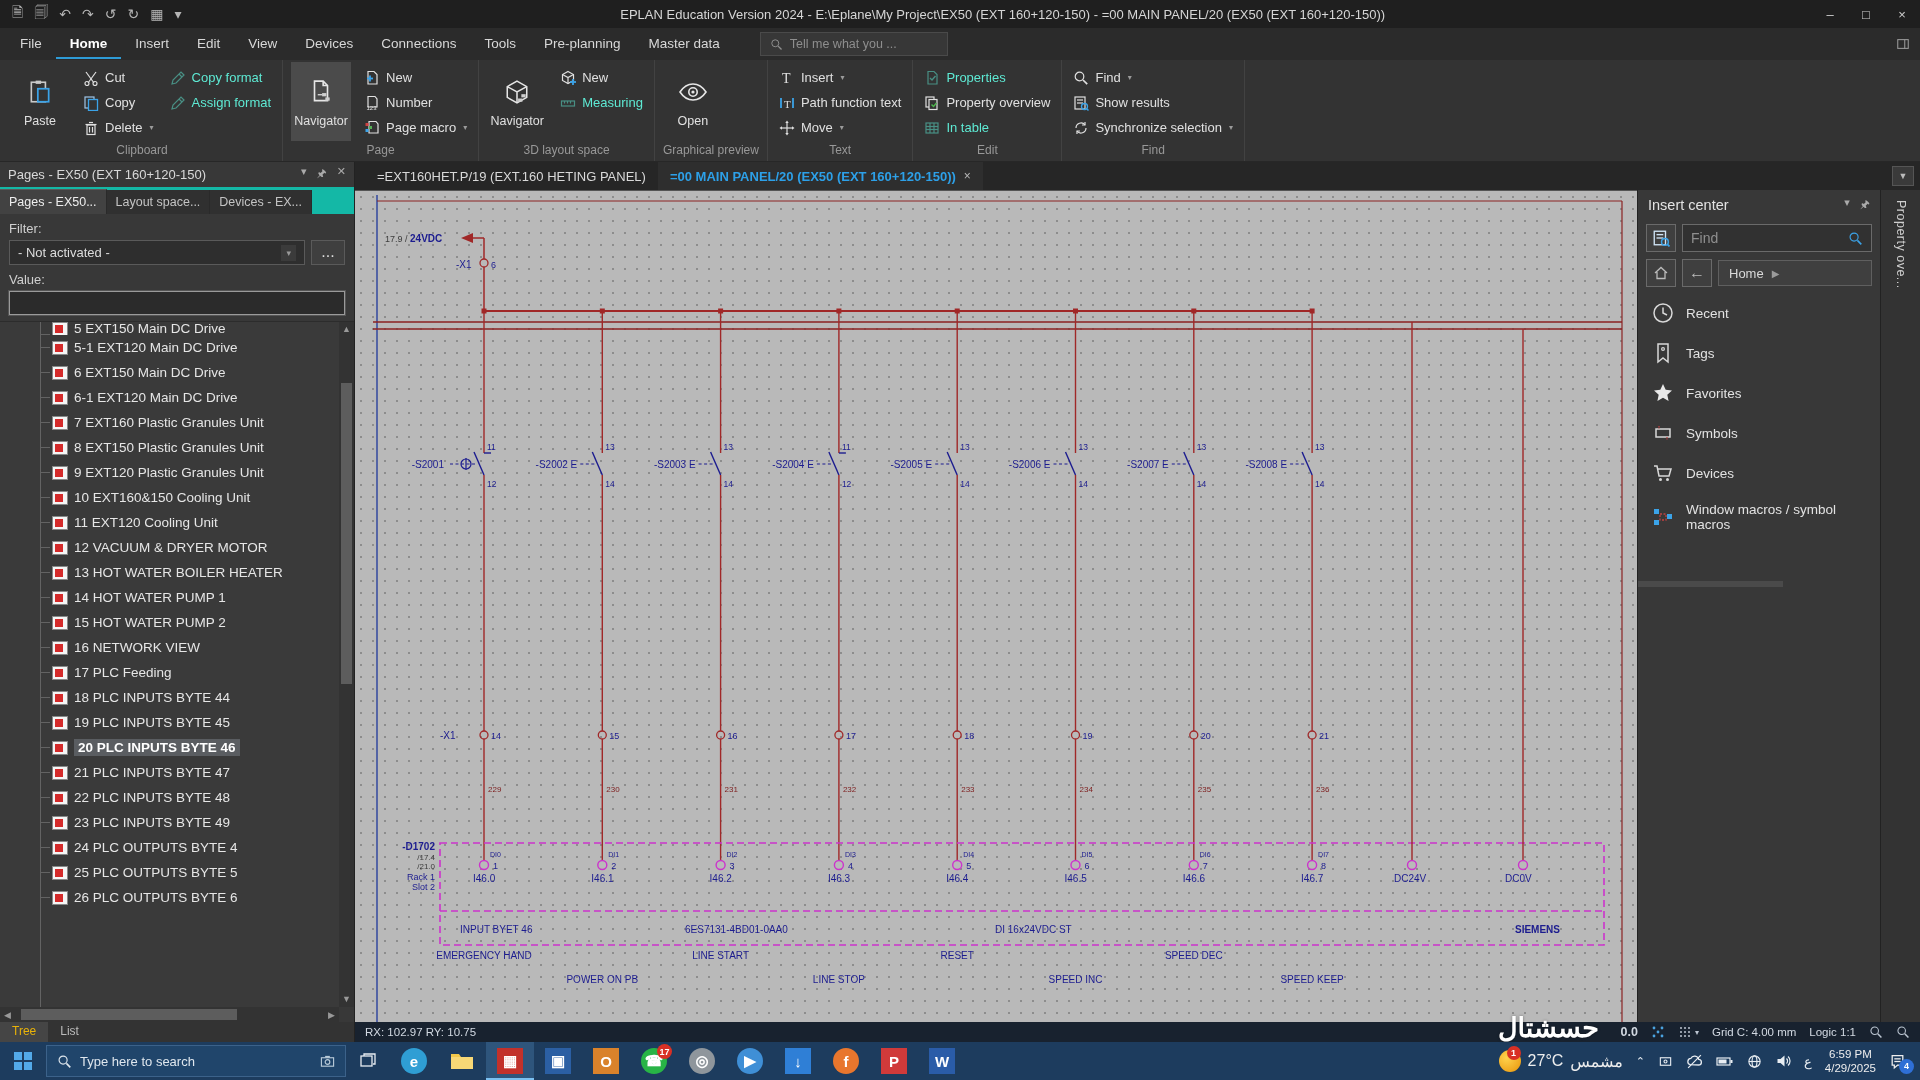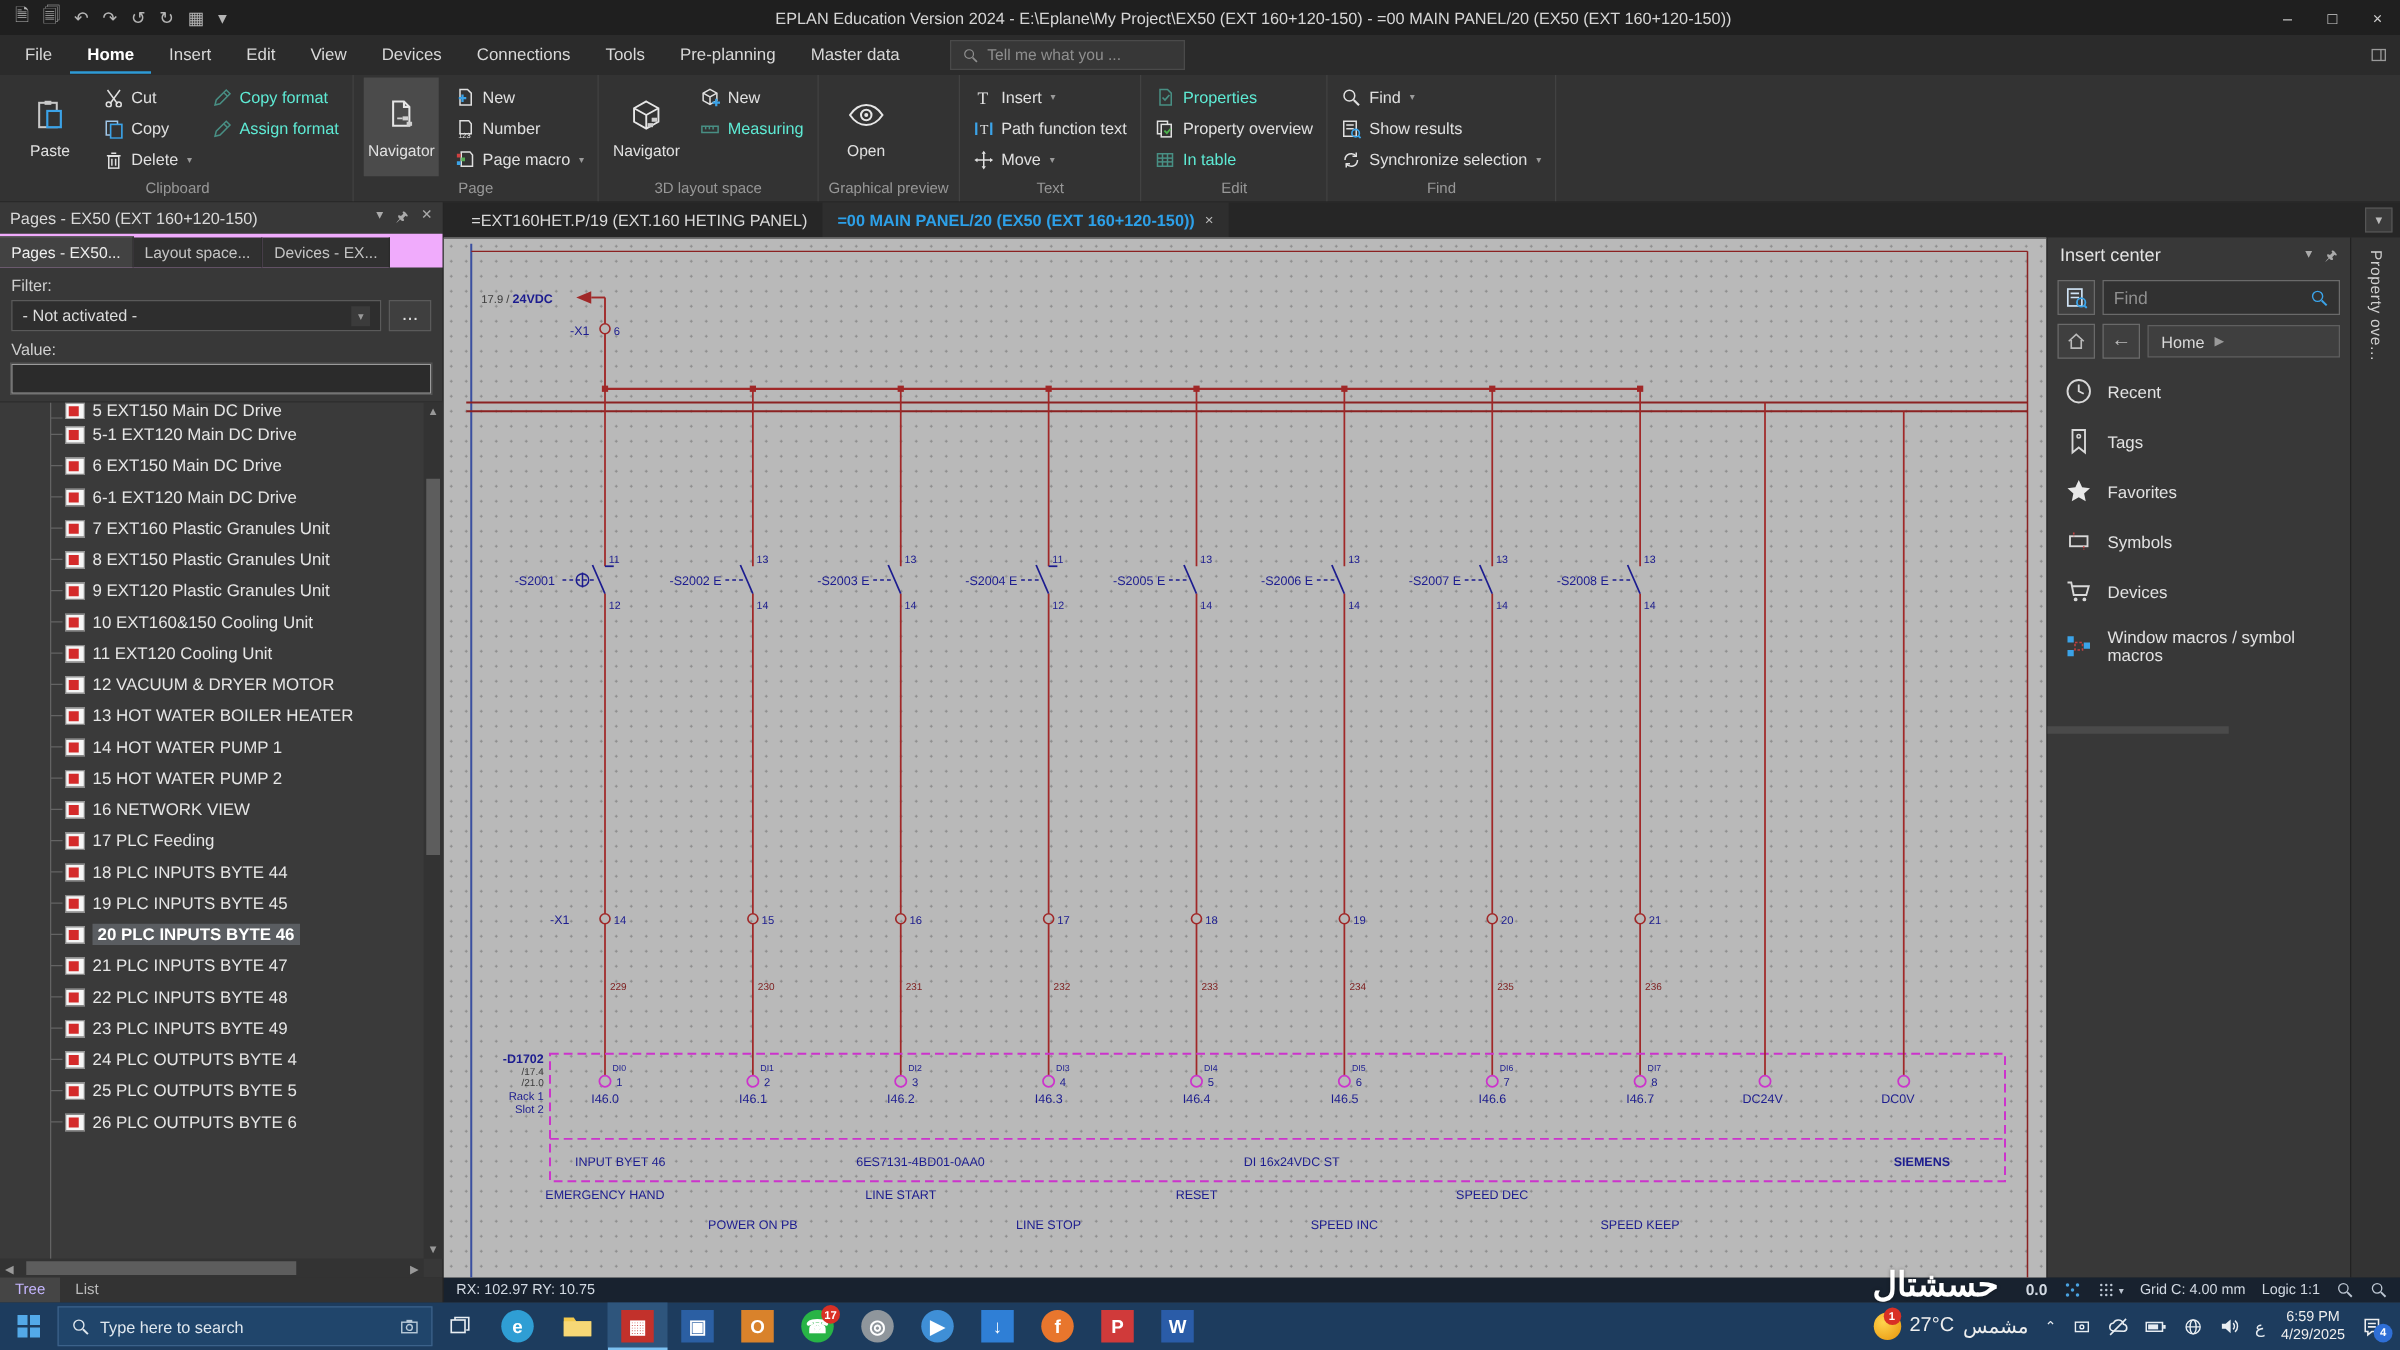--- a/index.html
+++ b/index.html
@@ -37,21 +37,21 @@
   .caret { font-size:8px; color:#9b9b9b; margin-left:1px; }
   .ico { display:inline-flex; align-items:center; justify-content:center; }
 
   
   .main { flex:1; display:flex; min-height:0; }
 
   
   .leftpanel { width:355px; flex:none; background:#383838; display:flex; flex-direction:column; border-right:1px solid #222; }
   .lp-header { height:25px; display:flex; align-items:center; padding:0 8px; color:#d9d9d9; font-size:13px; background:#383838; }
   .lp-header .hdr-icons { margin-left:auto; display:flex; gap:10px; color:#aaa; font-size:11px; }
-  .lp-tabs { height:27px; display:flex; font-size:12.5px; color:#c4c4c4; background:#f0abfc; align-items:flex-end; }
+  .lp-tabs { height:27px; display:flex; font-size:12.5px; color:#c4c4c4; background:#14b8a6; align-items:flex-end; }
   .lp-tab { padding:5px 9px; border-right:1px solid #2a2a2a; background:#303030; }
   .lp-tab.active { background:#424242; color:#eee; border-top:1px solid #5a5a5a; }
   .lp-filter-label, .lp-value-label { color:#cfcfcf; font-size:13px; padding:7px 9px 4px; }
   .lp-filter-row { display:flex; gap:6px; padding:0 9px; }
   .lp-select { flex:1; height:25px; background:#2e2e2e; border:1px solid #5a5a5a; color:#ddd; font-size:13px; display:flex; align-items:center; padding:0 8px; }
   .lp-select .dd { margin-left:auto; color:#999; font-size:9px; background:#3b3b3b; padding:3px 5px; }
   .lp-dots { width:34px; height:25px; background:#3f3f3f; border:1px solid #5a5a5a; color:#ddd; text-align:center; line-height:22px; }
   .lp-input { margin:0 9px; height:24px; background:#2b2b2b; border:1px solid #9a9a9a; outline:1px solid #555; color:#eee; font-size:13px; padding:0 6px; }
   .tree-wrap { flex:1; display:flex; min-height:0; margin-top:6px; border-top:1px solid #2c2c2c; background:#3a3a3a; }
   .tree { flex:1; overflow:hidden; padding-left:30px; position:relative; }
@@ -100,21 +100,21 @@
   .ip-item svg { flex:none; }
   .ip-splitter { margin-top:40px; height:6px; background:#4a4a4a; width:60%; align-self:flex-start; margin-left:0; }
 
   .rightstrip { width:40px; flex:none; background:#333; border-left:1px solid #222; display:flex; flex-direction:column; align-items:center; padding-top:10px; }
   .vtab { writing-mode:vertical-rl; color:#cfcfcf; font-size:12.5px; letter-spacing:.5px; }
 
   
   .bottombar { height:20px; flex:none; display:flex; }
   .treelist-tabs { width:355px; flex:none; background:#333; display:flex; font-size:12px; color:#bbb; border-right:1px solid #222; }
   .treelist-tabs div { padding:2px 12px; }
-  .treelist-tabs .active { background:#454545; color:#c4b5fd; }
+  .treelist-tabs .active { background:#454545; color:#eab308; }
   .statusbar { flex:1; background:#18222f; color:#d2d9e2; font-size:11.5px; display:flex; align-items:center; padding:0 10px; gap:14px; }
   .sb-right { margin-left:auto; display:flex; align-items:center; gap:13px; }
   .sb-bold { font-weight:bold; font-size:12.5px; }
   .sb-ico { color:#bcc6d2; display:flex; align-items:center; gap:3px; }
 
   .watermark { position:absolute; left:1498px; top:1012px; z-index:60; color:#fff; font-size:27px; font-weight:bold; text-shadow:0 0 3px rgba(0,0,0,.4); }
 
   
   .taskbar { height:38px; flex:none; background:#1d3c5e; display:flex; align-items:stretch; color:#eee; }
   .start { width:46px; display:flex; align-items:center; justify-content:center; }

